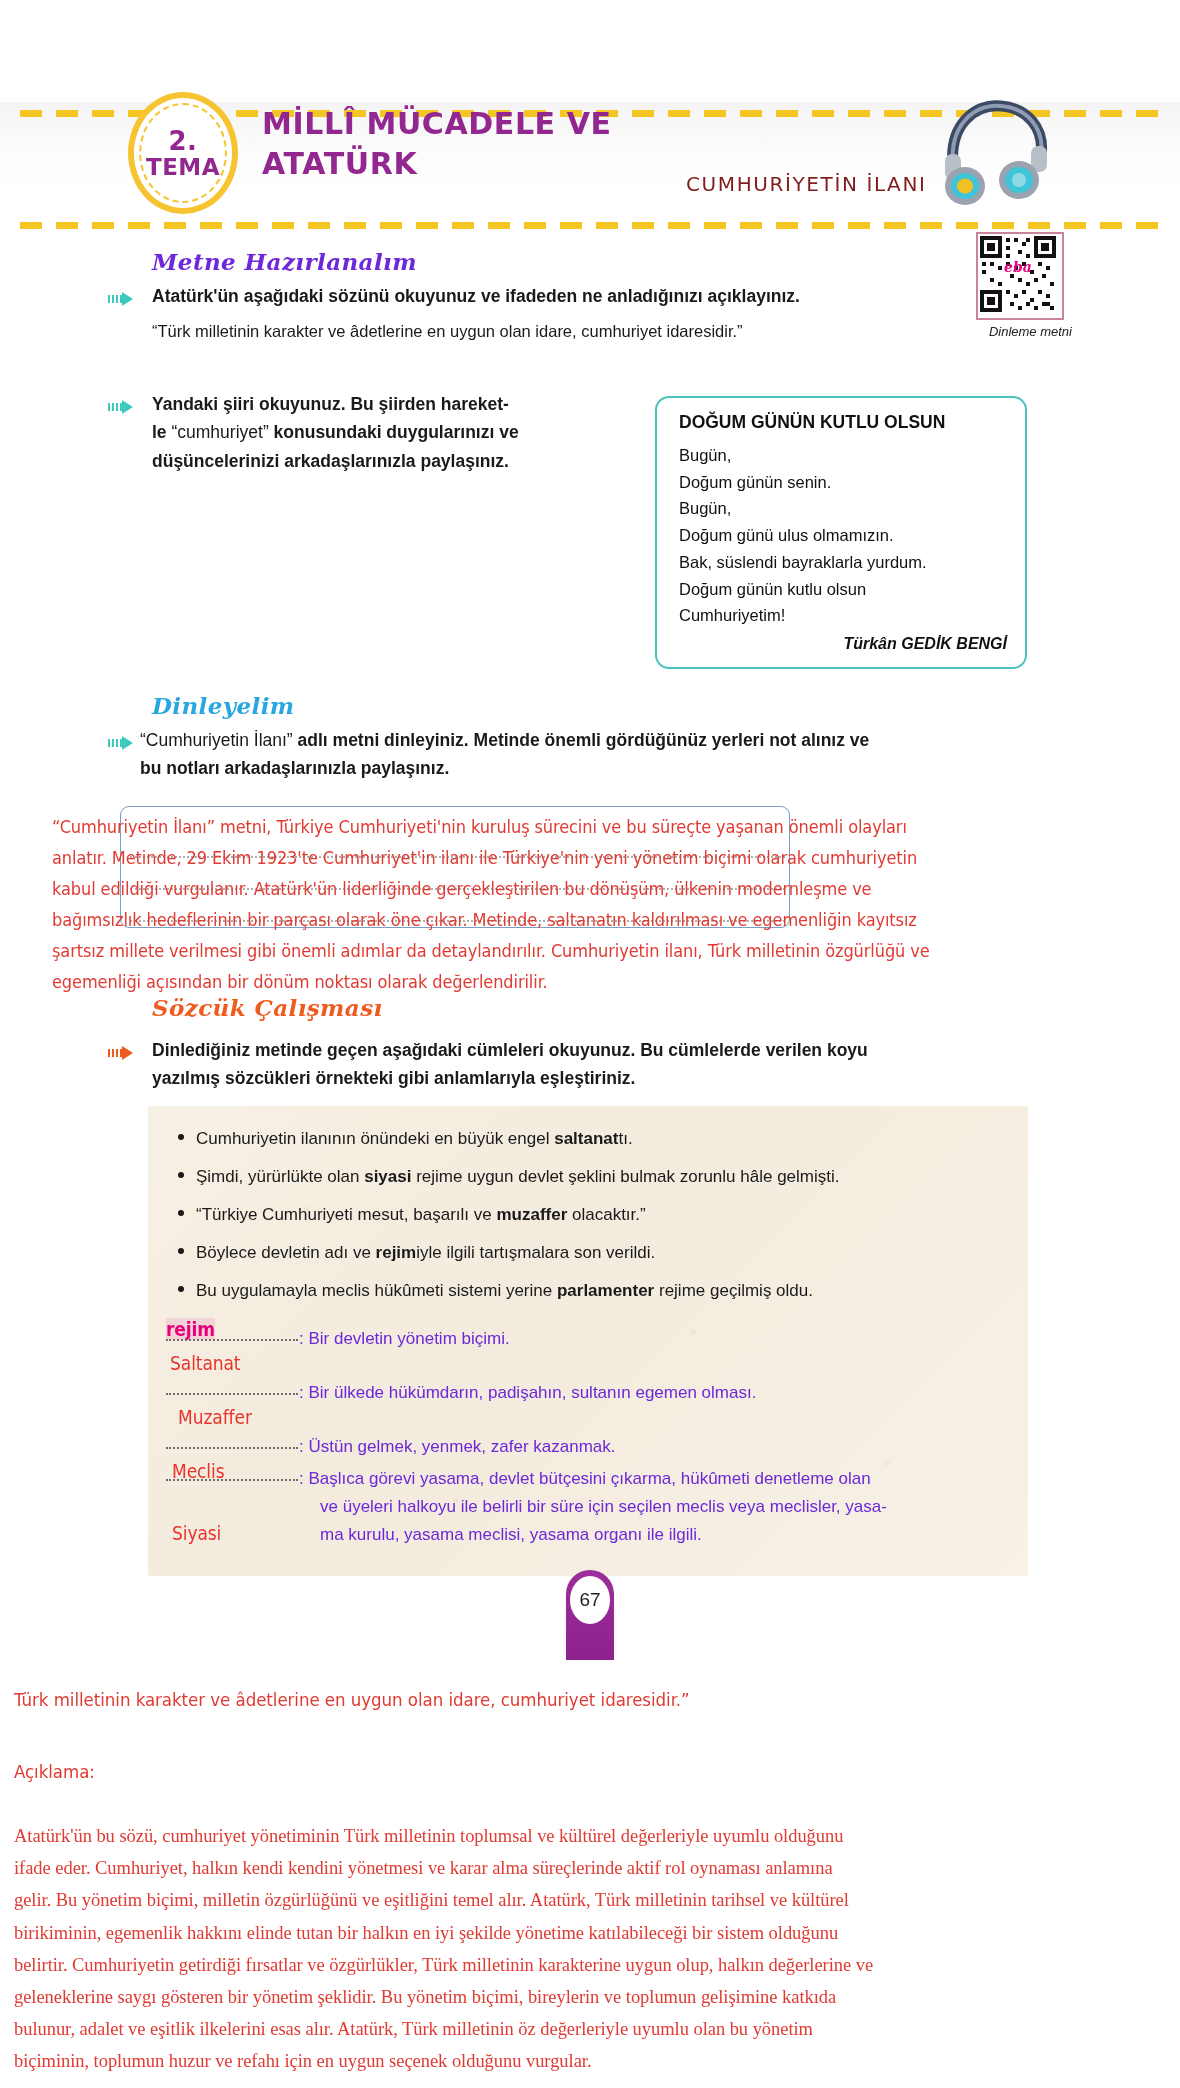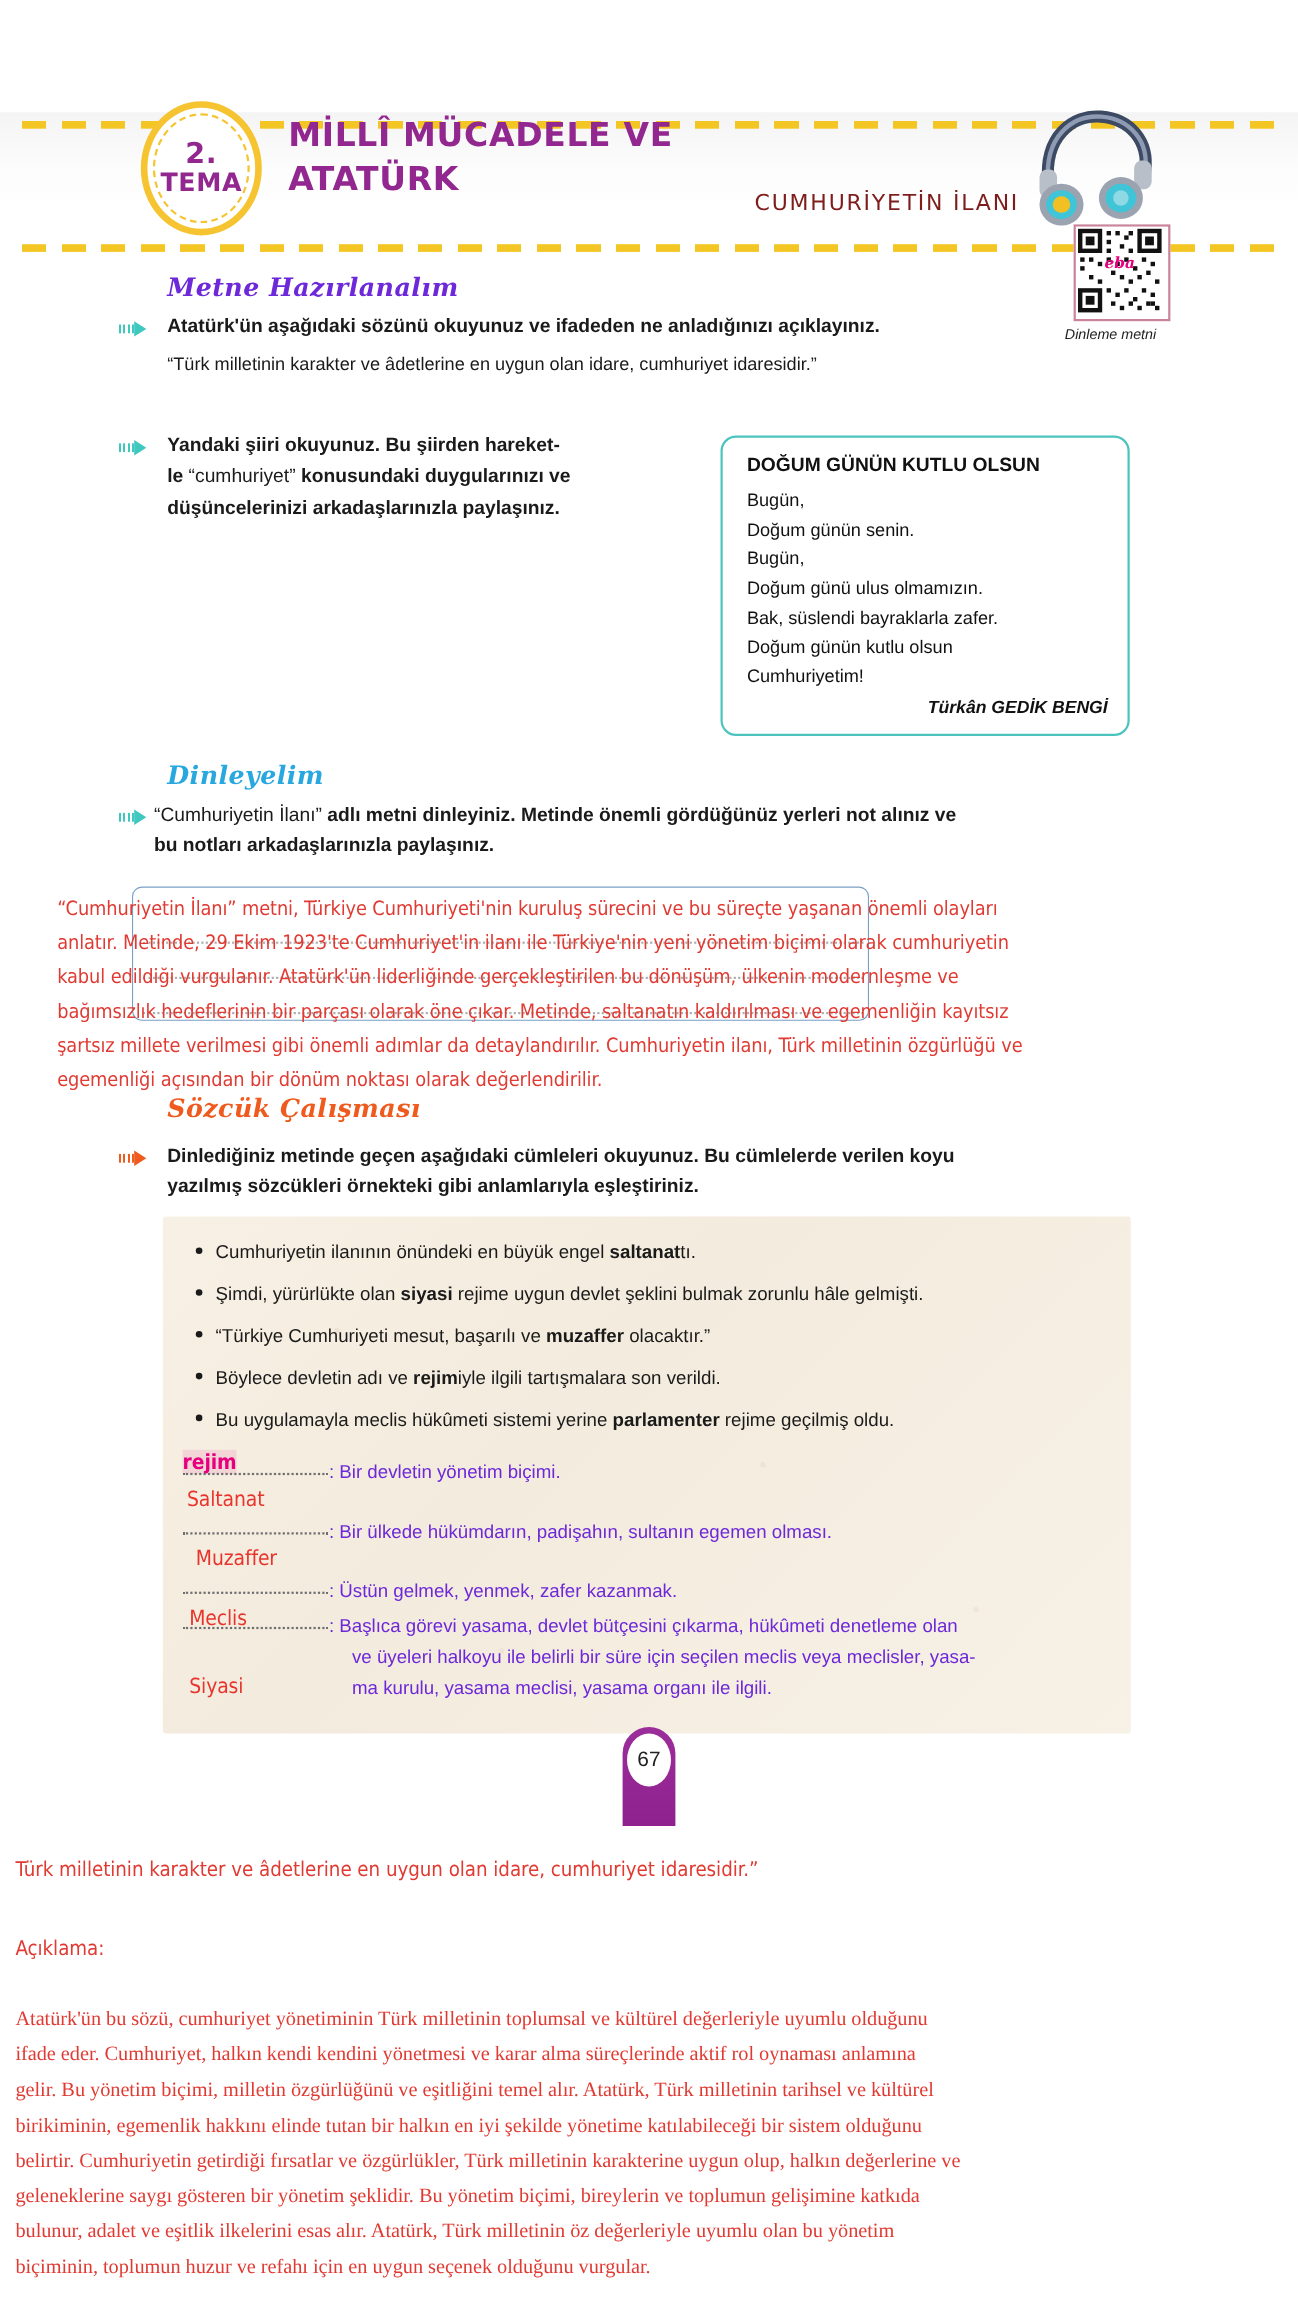--- a/index.html
+++ b/index.html
@@ -151,21 +151,21 @@
   .instr .reg { font-weight: normal; }
 
   .quote-line {
     position: absolute;
     font-family: "Liberation Sans", sans-serif;
     font-size: 16.5px;
     color: #1a1a1a;
   }
 
   
-  .qr-wrap { position: absolute; left: 968px; top: 204px; width: 104px; text-align: left; }
+  .qr-wrap { position: absolute; left: 968px; top: 232px; width: 104px; text-align: right; }
   .qr-box {
     width: 84px; height: 84px;
     margin: 0 auto;
     border: 2px solid #c9839c;
     background: #fff;
     position: relative;
     overflow: hidden;
   }
   .qr-canvas { display:block; width: 80px; height: 80px; }
   .qr-label {
@@ -457,21 +457,21 @@
     <div><span>le </span><span class="reg">“cumhuriyet”</span><span> konusundaki duygularınızı ve</span></div>
     <div><span>düşüncelerinizi arkadaşlarınızla paylaşınız.</span></div>
   </div>
 
   <div class="poem-box">
     <div class="poem-title">DOĞUM GÜNÜN KUTLU OLSUN</div>
     <div class="poem-line">Bugün,</div>
     <div class="poem-line">Doğum günün senin.</div>
     <div class="poem-line">Bugün,</div>
     <div class="poem-line">Doğum günü ulus olmamızın.</div>
-    <div class="poem-line">Bak, süslendi bayraklarla zafer.</div>
+    <div class="poem-line">Bak, süslendi bayraklarla yurdum.</div>
     <div class="poem-line">Doğum günün kutlu olsun</div>
     <div class="poem-line">Cumhuriyetim!</div>
     <div class="poem-author">Türkân GEDİK BENGİ</div>
   </div>
 
   <div class="sec-head sec-blue" style="left:152px; top:692px;">Dinleyelim</div>
 
   <div class="arrow arrow-teal" style="left:108px; top:736px;">
     <span class="arrow-body"></span>
       <span class="arrow-head"></span>

